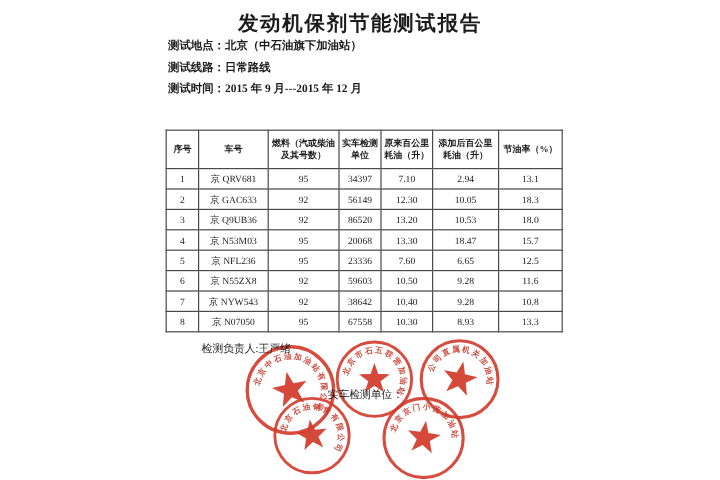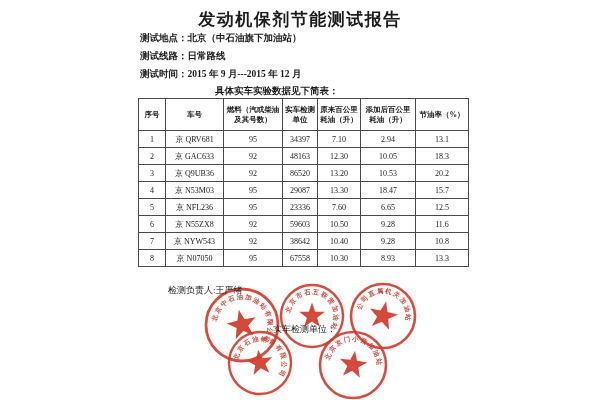--- a/index.html
+++ b/index.html
@@ -9,21 +9,21 @@
     overflow:hidden;
   }
   .title{
     position:absolute;top:8px;left:0;width:600px;text-align:center;
     font-size:17px;font-weight:bold;letter-spacing:1.5px;margin:0;
   }
   .meta{position:absolute;left:140px;font-size:9.5px;font-weight:bold;white-space:nowrap;}
   .meta-1{top:32px;} .meta-2{top:50px;} .meta-3{top:68px;}
   .caption{position:absolute;left:215px;top:85px;font-size:9.5px;font-weight:bold;white-space:nowrap;}
   table.data{
-    position:absolute;left:138px;top:98px;width:330px;
+    position:absolute;left:138px;top:108px;width:330px;
     border-collapse:collapse;table-layout:fixed;
   }
   table.data th,table.data td{
     border:1px solid #4a4a4a;text-align:center;vertical-align:middle;
     padding:0 1px;overflow:hidden;
   }
   table.data th{height:31px;font-size:7.5px;font-weight:600;line-height:1.25;}
   table.data td{height:16px;font-size:8px;font-weight:400;white-space:nowrap;}
   .footer-line{position:absolute;font-size:9px;font-weight:normal;white-space:nowrap;margin-left:28px;}
   .inspector{left:140px;top:284px;}
@@ -41,21 +41,20 @@
 <body>
 
 <div class="page">
 
   <h1 class="title">发动机保剂节能测试报告</h1>
 
   <div class="meta meta-2"><span>测试线路：</span><span>日常路线</span></div>
   <div class="meta meta-1"><span>测试地点：</span><span>北京（中石油旗下加油站）</span></div>
   <div class="meta meta-3"><span>测试时间：</span><span>2015 年 9 月---2015 年 12 月</span></div>
 
-  <div class="caption">具体实车实验数据见下简表：</div>
 
   <table class="data">
     <colgroup>
       <col style="width:27px">
         <col style="width:58px">
         <col style="width:59px">
       <col style="width:35px">
         <col style="width:43px">
         <col style="width:55px">
         <col style="width:53px">
@@ -78,39 +77,39 @@
           <td>95</td>
           <td>34397</td>
           <td>7.10</td>
           <td>2.94</td>
           <td>13.1</td>
         </tr>
         <tr>
           <td>2</td>
           <td>京 GAC633</td>
           <td>92</td>
-          <td>48163</td>
+          <td>56149</td>
           <td>12.30</td>
           <td>10.05</td>
           <td>18.3</td>
         </tr>
         <tr>
           <td>3</td>
           <td>京 Q9UB36</td>
           <td>92</td>
           <td>86520</td>
           <td>13.20</td>
           <td>10.53</td>
-          <td>20.2</td>
+          <td>18.0</td>
         </tr>
         <tr>
           <td>4</td>
           <td>京 N53M03</td>
           <td>95</td>
-          <td>29087</td>
+          <td>20068</td>
           <td>13.30</td>
           <td>18.47</td>
           <td>15.7</td>
         </tr>
         <tr>
           <td>5</td>
           <td>京 NFL236</td>
           <td>95</td>
           <td>23336</td>
           <td>7.60</td>

